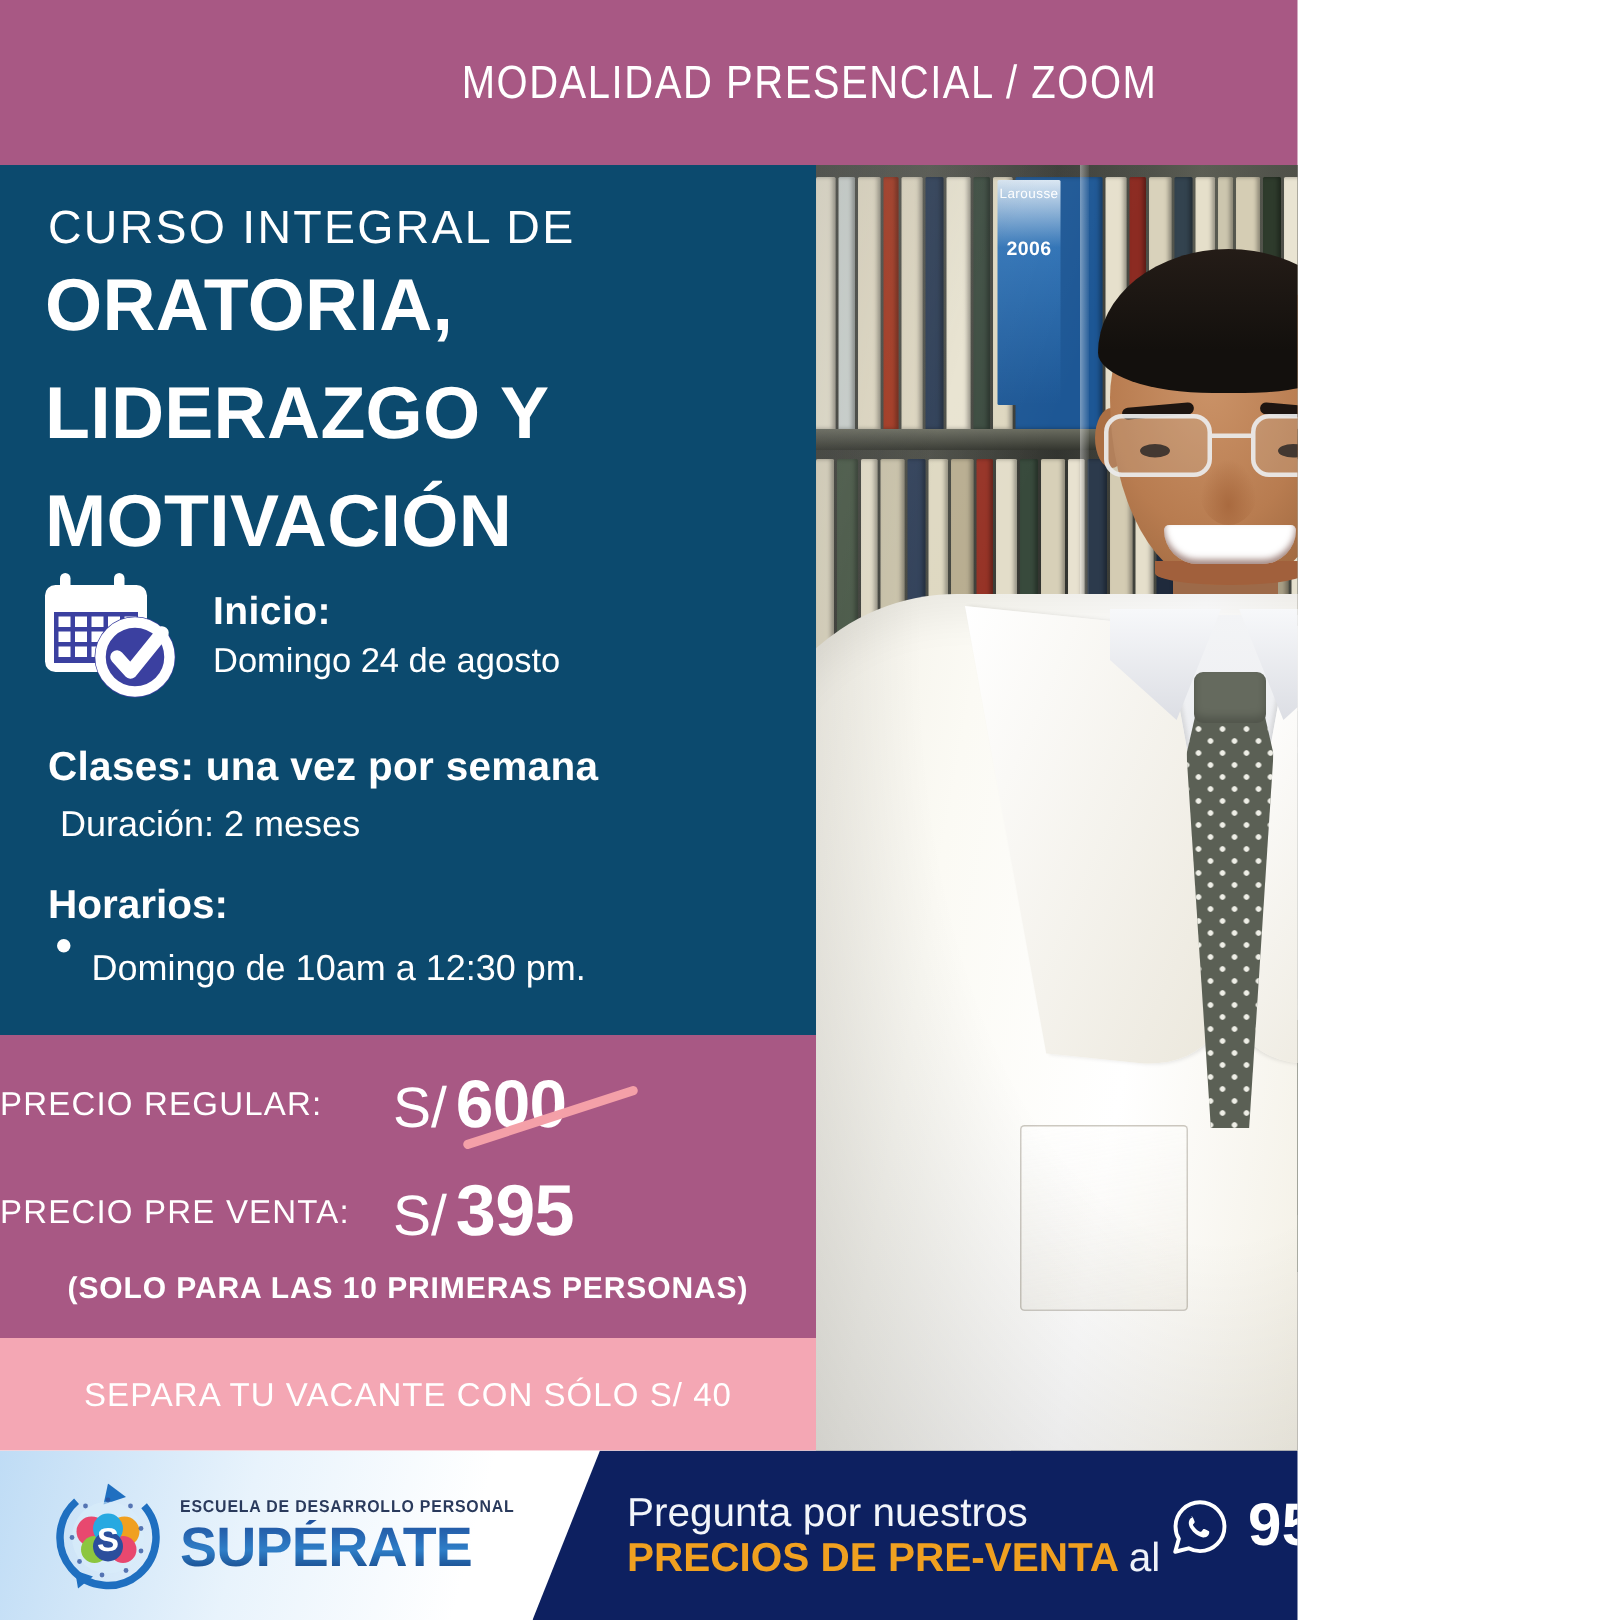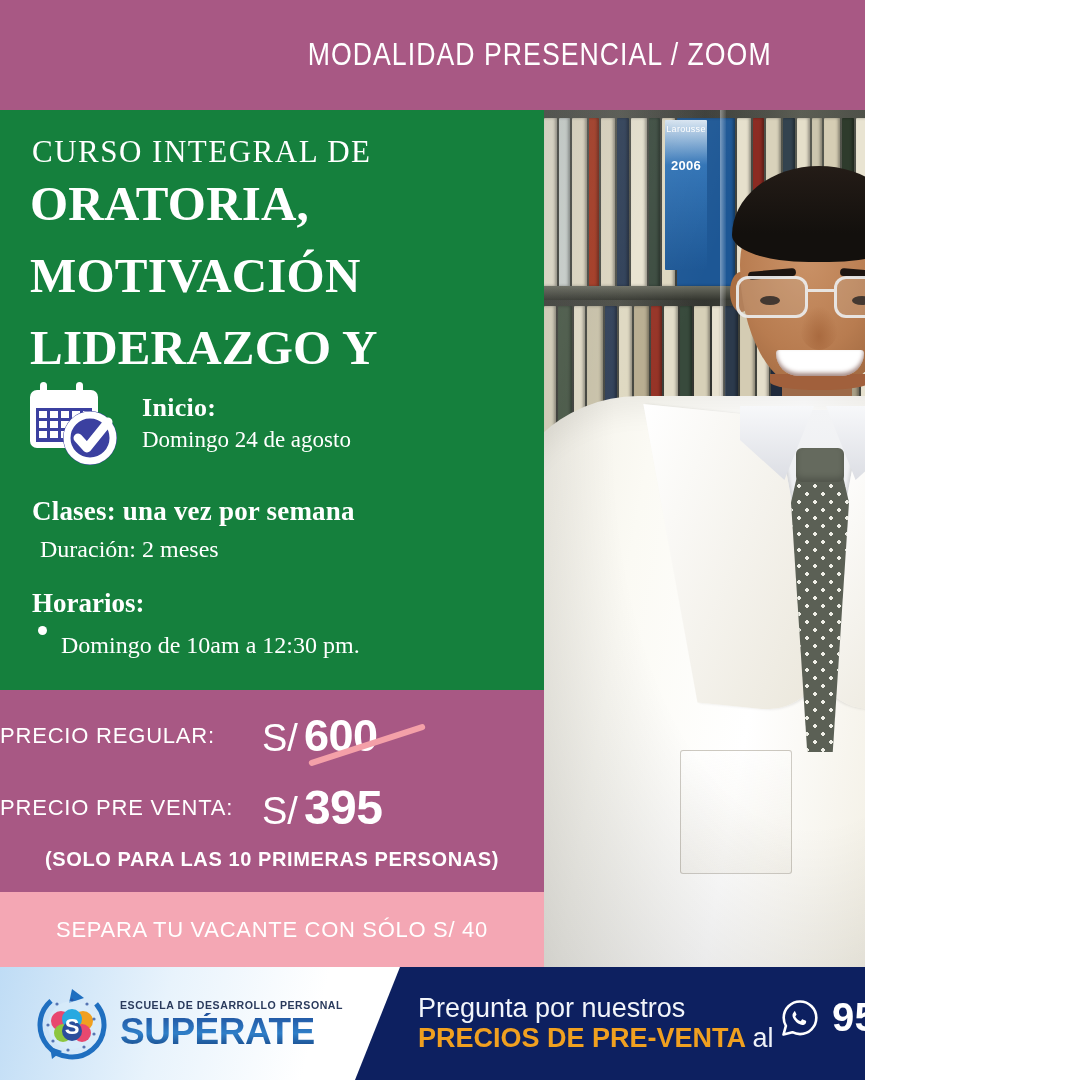--- a/index.html
+++ b/index.html
@@ -236,23 +236,22 @@
   .photo-vig {
     position:absolute; left:0; top:0; width:536px; height:857px;
     background:radial-gradient(ellipse at 50% 38%, rgba(0,0,0,0) 52%, rgba(0,0,0,0.16) 100%);
     z-index:8; pointer-events:none;
   }
 
   
   .blue-panel {
     position:absolute; left:0; top:110px;
     width:544px; height:580px;
-    background:#15803d;
+    background:#0c4a6e;
     z-index:4;
-    font-family:Liberation Serif, serif;
   }
   .kicker {
     position:absolute; left:32px; top:24px;
     color:#ffffff; font-size:31px;
     letter-spacing:1.5px; font-weight:300;
   }
   .title {
     position:absolute; left:30px; top:58px;
     color:#ffffff; font-weight:bold;
     font-size:49px; line-height:72px;
@@ -556,22 +555,22 @@
         <div class="bridge"></div>
       </div>
     </div>
     <div class="photo-vig"></div>
   </div>
 
   <div class="blue-panel">
     <div class="kicker">CURSO INTEGRAL DE</div>
     <div class="title">
       <span>ORATORIA,</span>
+      <span>LIDERAZGO Y</span>
       <span>MOTIVACIÓN</span>
-      <span>LIDERAZGO Y</span>
     </div>
 
     <div class="cal-row">
       <svg class="cal-icon" viewBox="0 0 96 90">
         <rect x="12" y="4" width="7" height="16" rx="3.5" fill="#fff"></rect>
         <rect x="48" y="4" width="7" height="16" rx="3.5" fill="#fff"></rect>
         <rect x="2" y="12" width="68" height="58" rx="7" fill="#fff"></rect>
         <rect x="8" y="30" width="56" height="34" fill="#3b40a0"></rect>
         <g fill="#fff">
           <rect x="11" y="33" width="8" height="7"></rect>

